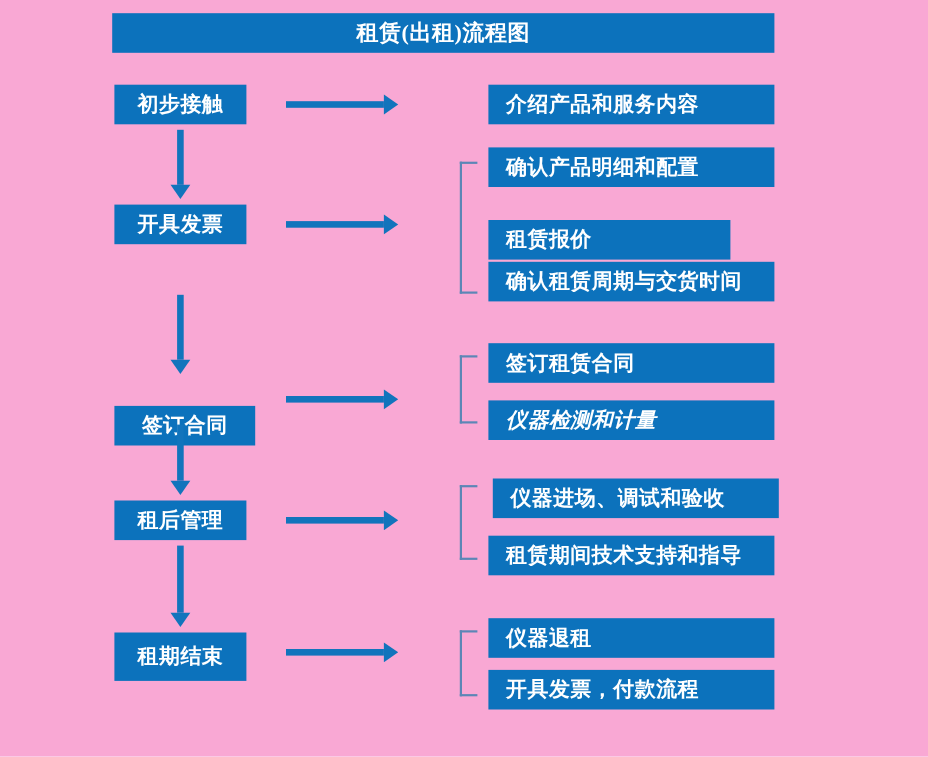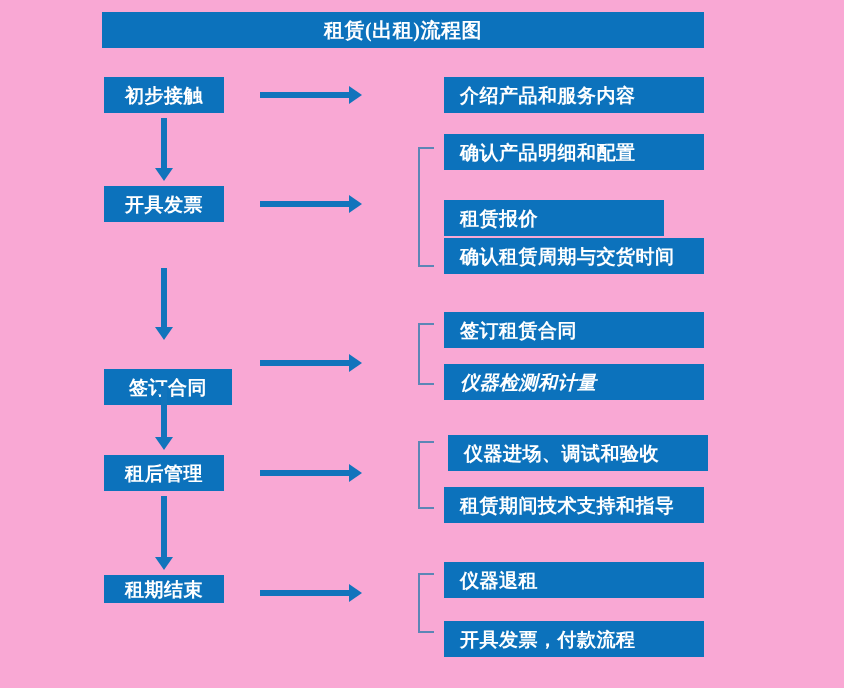--- a/index.html
+++ b/index.html
@@ -101,21 +101,21 @@
   <div class="box title-bar" style="left:102px; top:12px; width:602px; height:36px;">租赁(出租)流程图</div>
 
   <div class="box stage-box" style="left:104px; top:77px; width:120px; height:36px;">初步接触</div>
 
   <div class="box stage-box" style="left:104px; top:186px; width:120px; height:36px;">开具发票</div>
 
   <div class="box stage-box" style="left:104px; top:345px; width:128px; height:36px;margin-top:24px;">签订合同</div>
 
   <div class="box stage-box" style="left:104px; top:455px; width:120px; height:36px;">租后管理</div>
 
-  <div class="box stage-box" style="left:104px; top:575px; width:120px; height:28px;">租期结束</div>
+  <div class="box stage-box" style="left:104px; top:575px; width:120px; height:44px;">租期结束</div>
 
   <div class="v-arrow" style="left:154px; top:118px; height:63px;">
     <span class="shaft" style="height:50px;"></span>
     <span class="head" style="top:50px;"></span>
   </div>
 
   <div class="v-arrow" style="left:154px; top:268px; height:72px;">
     <span class="shaft" style="height:59px;"></span>
     <span class="head" style="top:59px;"></span>
   </div>
@@ -174,15 +174,15 @@
   <div class="box detail-box" style="left:444px; top:312px; width:260px; height:36px;">签订租赁合同</div>
 
   <div class="box detail-box" style="left:444px; top:364px; width:260px; height:36px;font-style:italic;">仪器检测和计量</div>
 
   <div class="box detail-box" style="left:448px; top:423px; width:260px; height:36px;margin-top:12px;">仪器进场、调试和验收</div>
 
   <div class="box detail-box" style="left:444px; top:487px; width:260px; height:36px;">租赁期间技术支持和指导</div>
 
   <div class="box detail-box" style="left:444px; top:562px; width:260px; height:36px;">仪器退租</div>
 
-  <div class="box detail-box" style="left:444px; top:609px; width:260px; height:36px;margin-top:12px;">开具发票，付款流程</div>
+  <div class="box detail-box" style="left:444px; top:609px; width:260px; height:36px;">开具发票，付款流程</div>
 
 </div>
 
 </body></html>

